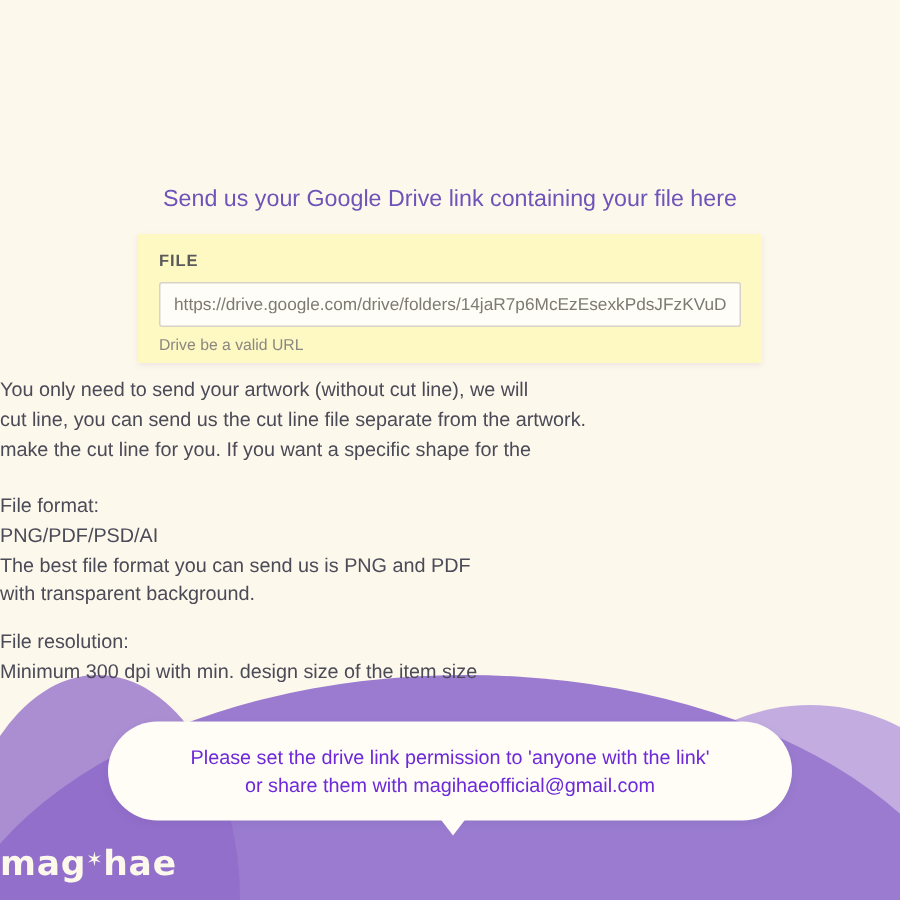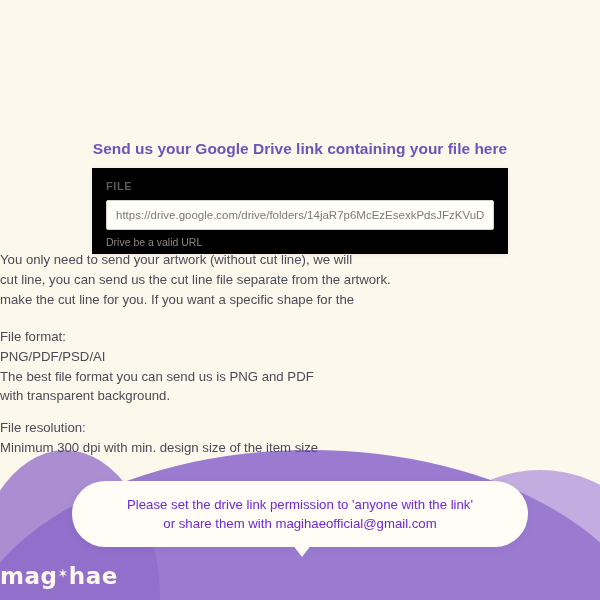--- a/index.html
+++ b/index.html
@@ -73,36 +73,36 @@
     font-family: "DejaVu Sans", sans-serif;
     font-weight: bold;
     font-size: 27px;
     line-height: 1.32;
     letter-spacing: .3px;
   }
   .headline .l2 { display: block; }
 
   .subhead {
     position: absolute;
-    top: 140px;
+    top: 124px;
     left: 0;
     width: 600px;
     text-align: center;
     color: #6e54b8;
-    font-weight: bold;
+    font-weight: normal;
     font-size: 15.5px;
   }
 
   
   .form-card {
     position: absolute;
-    top: 168px;
+    top: 156px;
     left: 92px;
     width: 416px;
-    background: #000000;
+    background: #fef9c3;
     box-shadow: 0 1px 4px rgba(120,100,160,.13);
     padding: 12px 14px 6px 14px;
     box-sizing: border-box;
   }
   .field-label {
     color: #5a5a5a;
     font-size: 11px;
     font-weight: bold;
     letter-spacing: .6px;
     margin-bottom: 8px;

